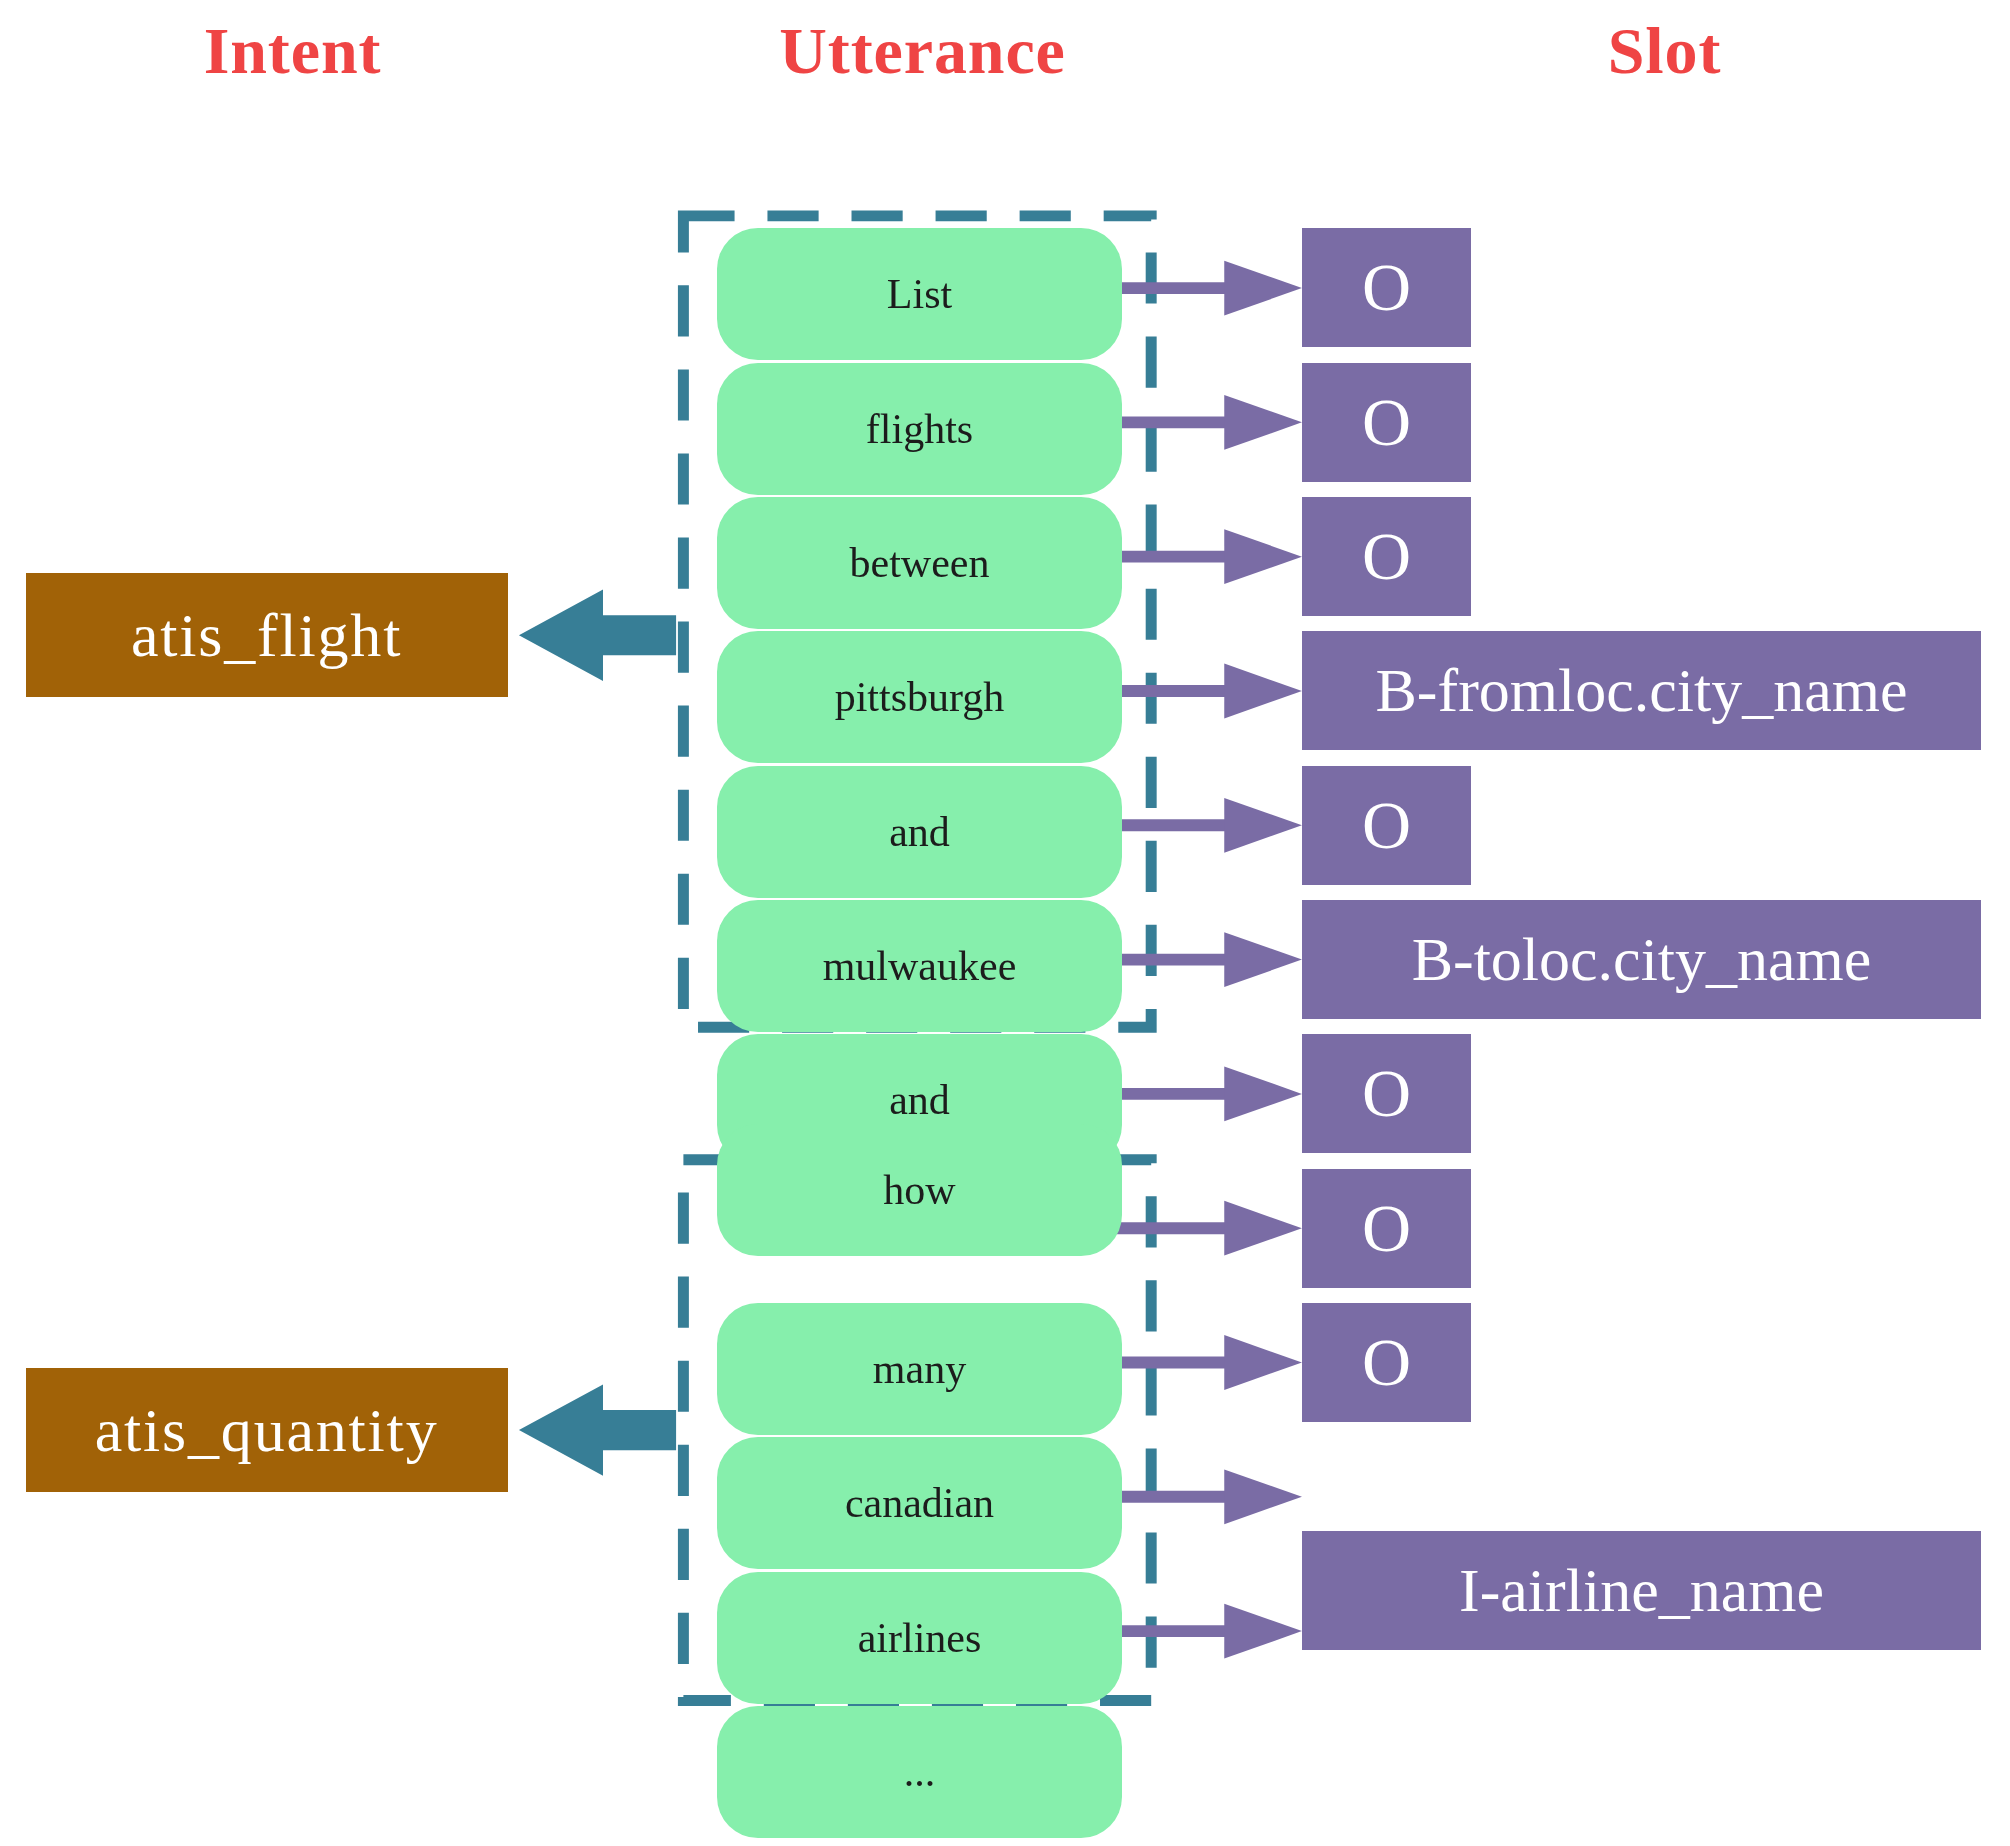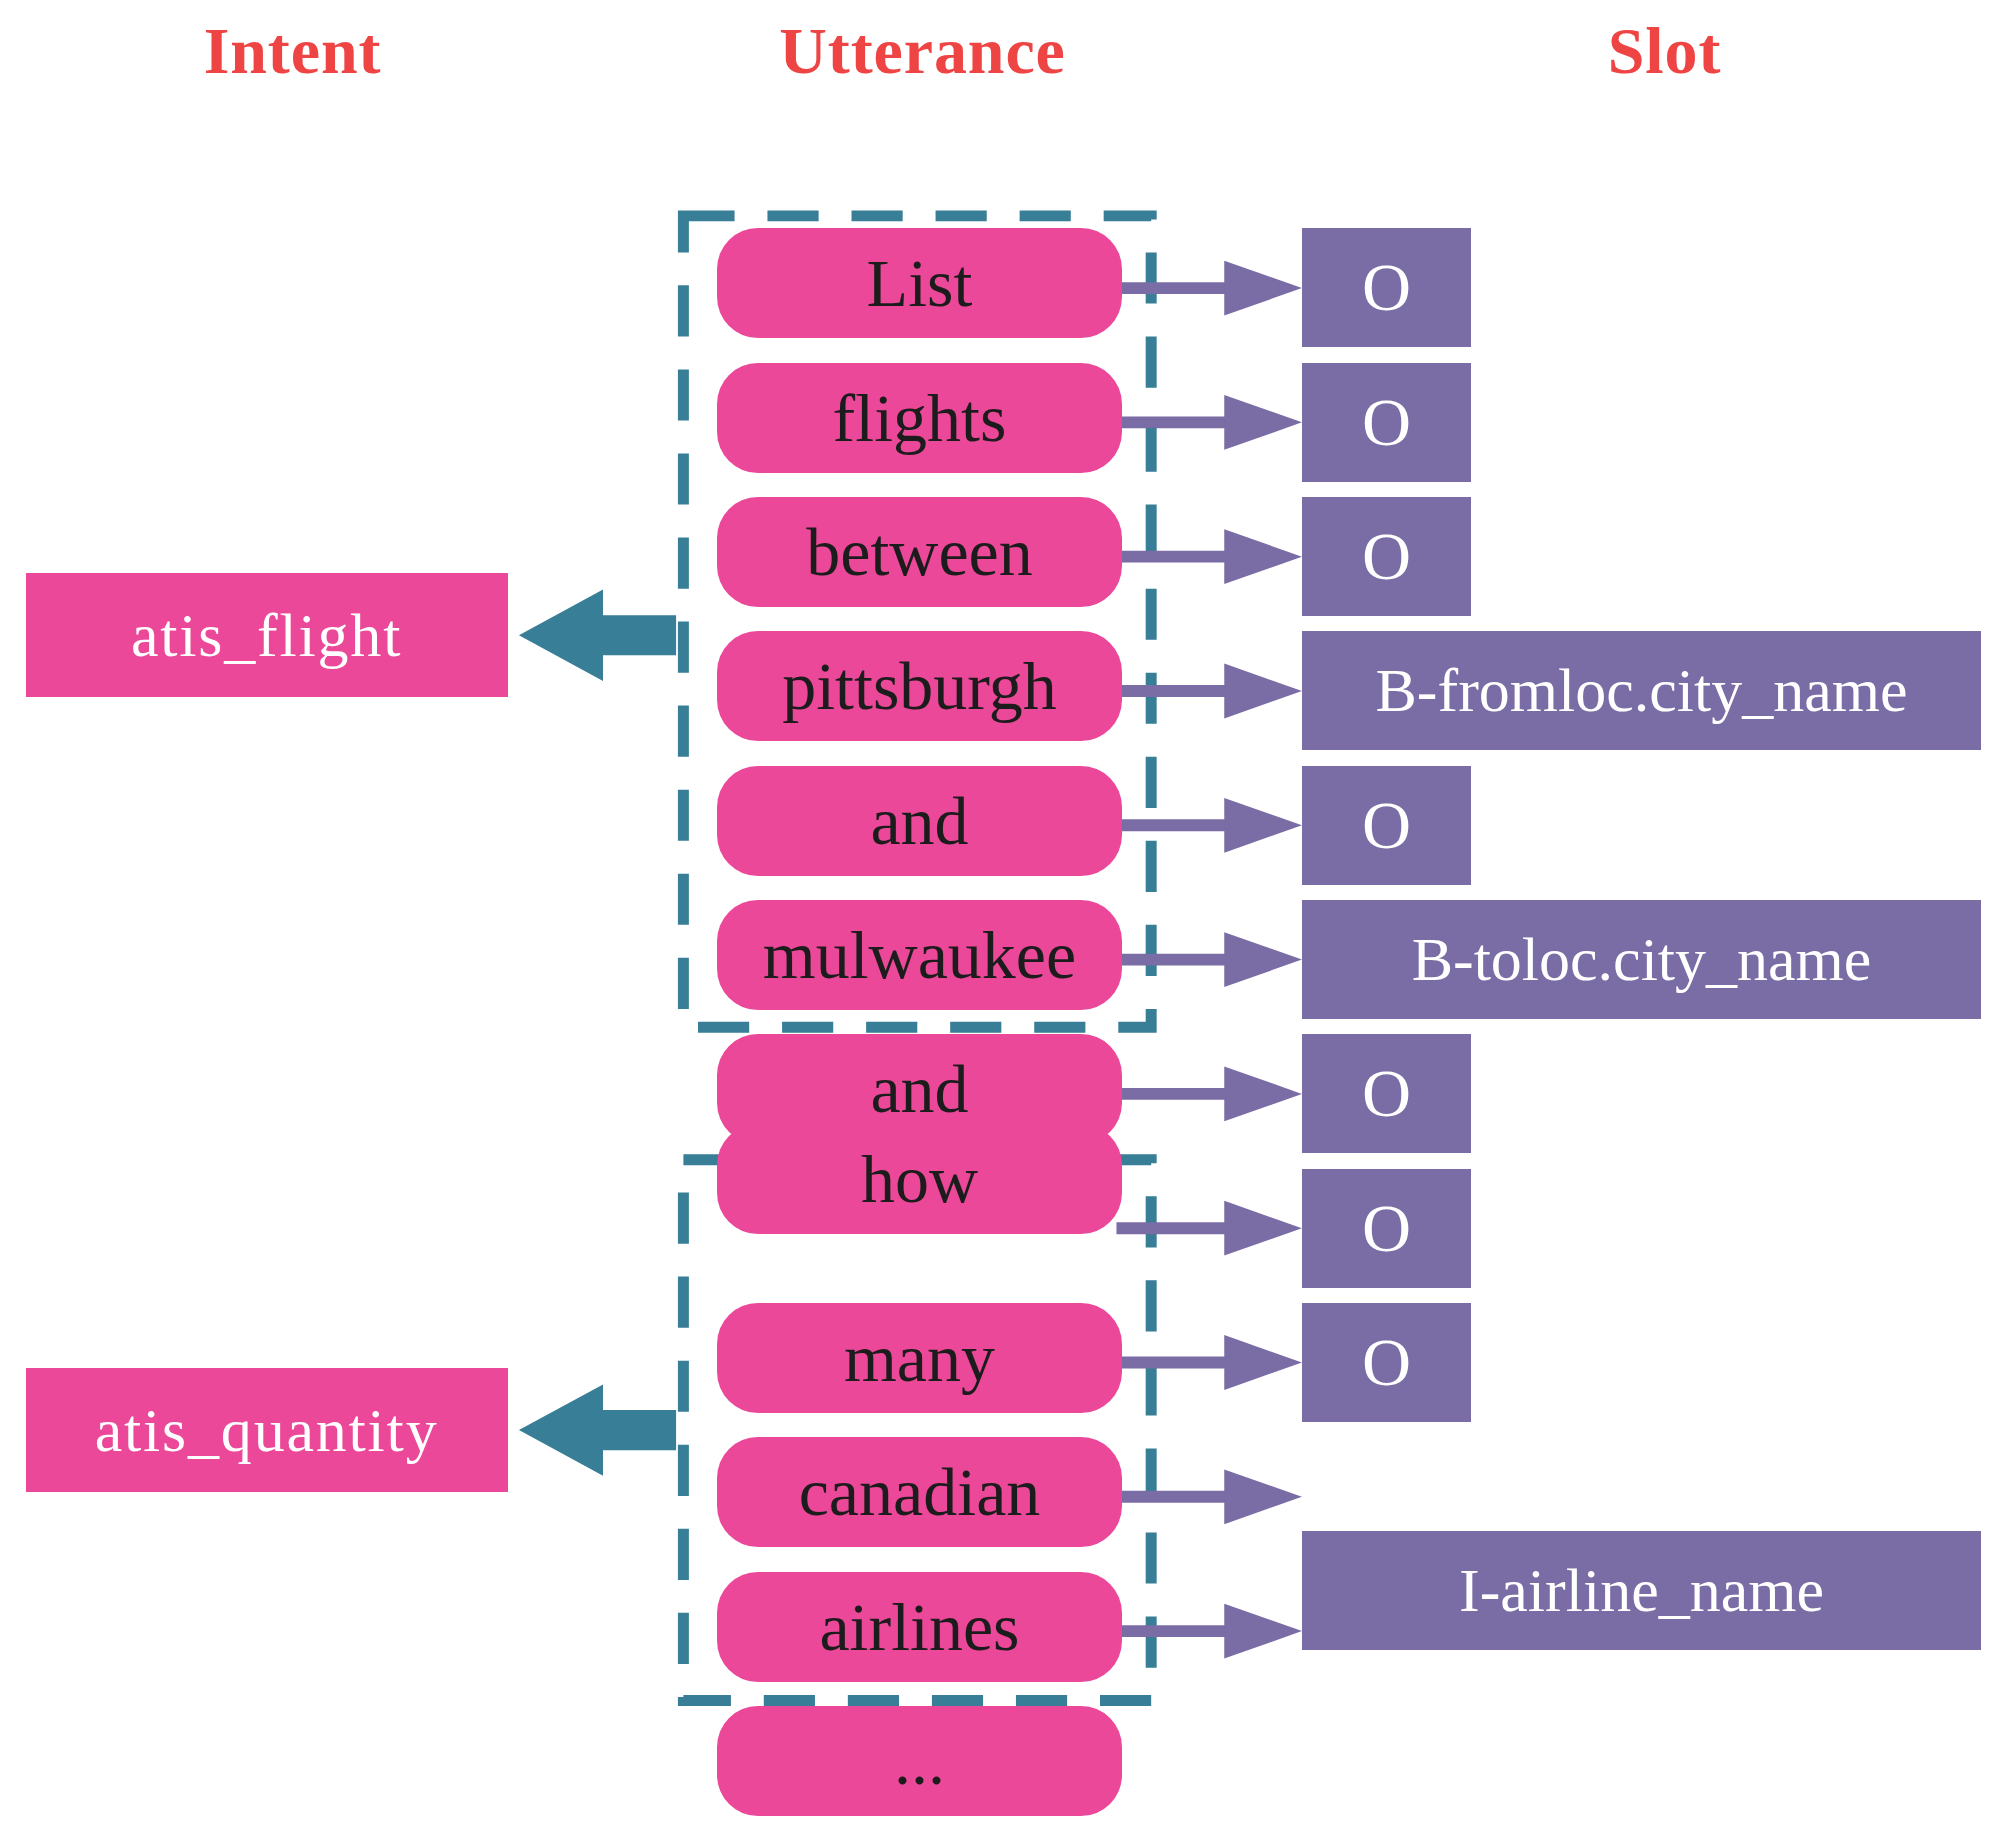--- a/index.html
+++ b/index.html
@@ -26,27 +26,27 @@
     color:#ef4444;
     letter-spacing:0.9px;
   }
   .hdr-intent{left:55px;}
   .hdr-utterance{left:685px;}
   .hdr-slot{left:1427px;}
   .token{
     position:absolute;
     left:717px;
     width:405px;
-    height:110px;
-    background:#ec4899;
+    height:132px;
+    background:#86efac;
     border-radius:41px;
     display:flex;
     align-items:center;
     justify-content:center;
-    font-size:68px;
+    font-size:42px;
     color:#1c1c1c;
   }
   .slot{
     position:absolute;
     left:1302px;
     width:169px;
     height:119px;
     background:#7A6CA5;
     color:#ffffff;
     display:flex;
@@ -56,21 +56,21 @@
   }
   .slot-wide{
     width:679px;
     font-size:62px;
   }
   .intent-box{
     position:absolute;
     left:25.6px;
     width:482px;
     height:124px;
-    background:#ec4899;
+    background:#a16207;
     color:#ffffff;
     display:flex;
     align-items:center;
     justify-content:center;
     font-size:62px;
     letter-spacing:1.8px;
   }
   .dashrect{fill:none;stroke:#377E96;stroke-width:12;stroke-dasharray:56 36;}
   .ashaft{stroke:#7A6CA5;stroke-width:13;}
   .ahead{fill:#7A6CA5;}

